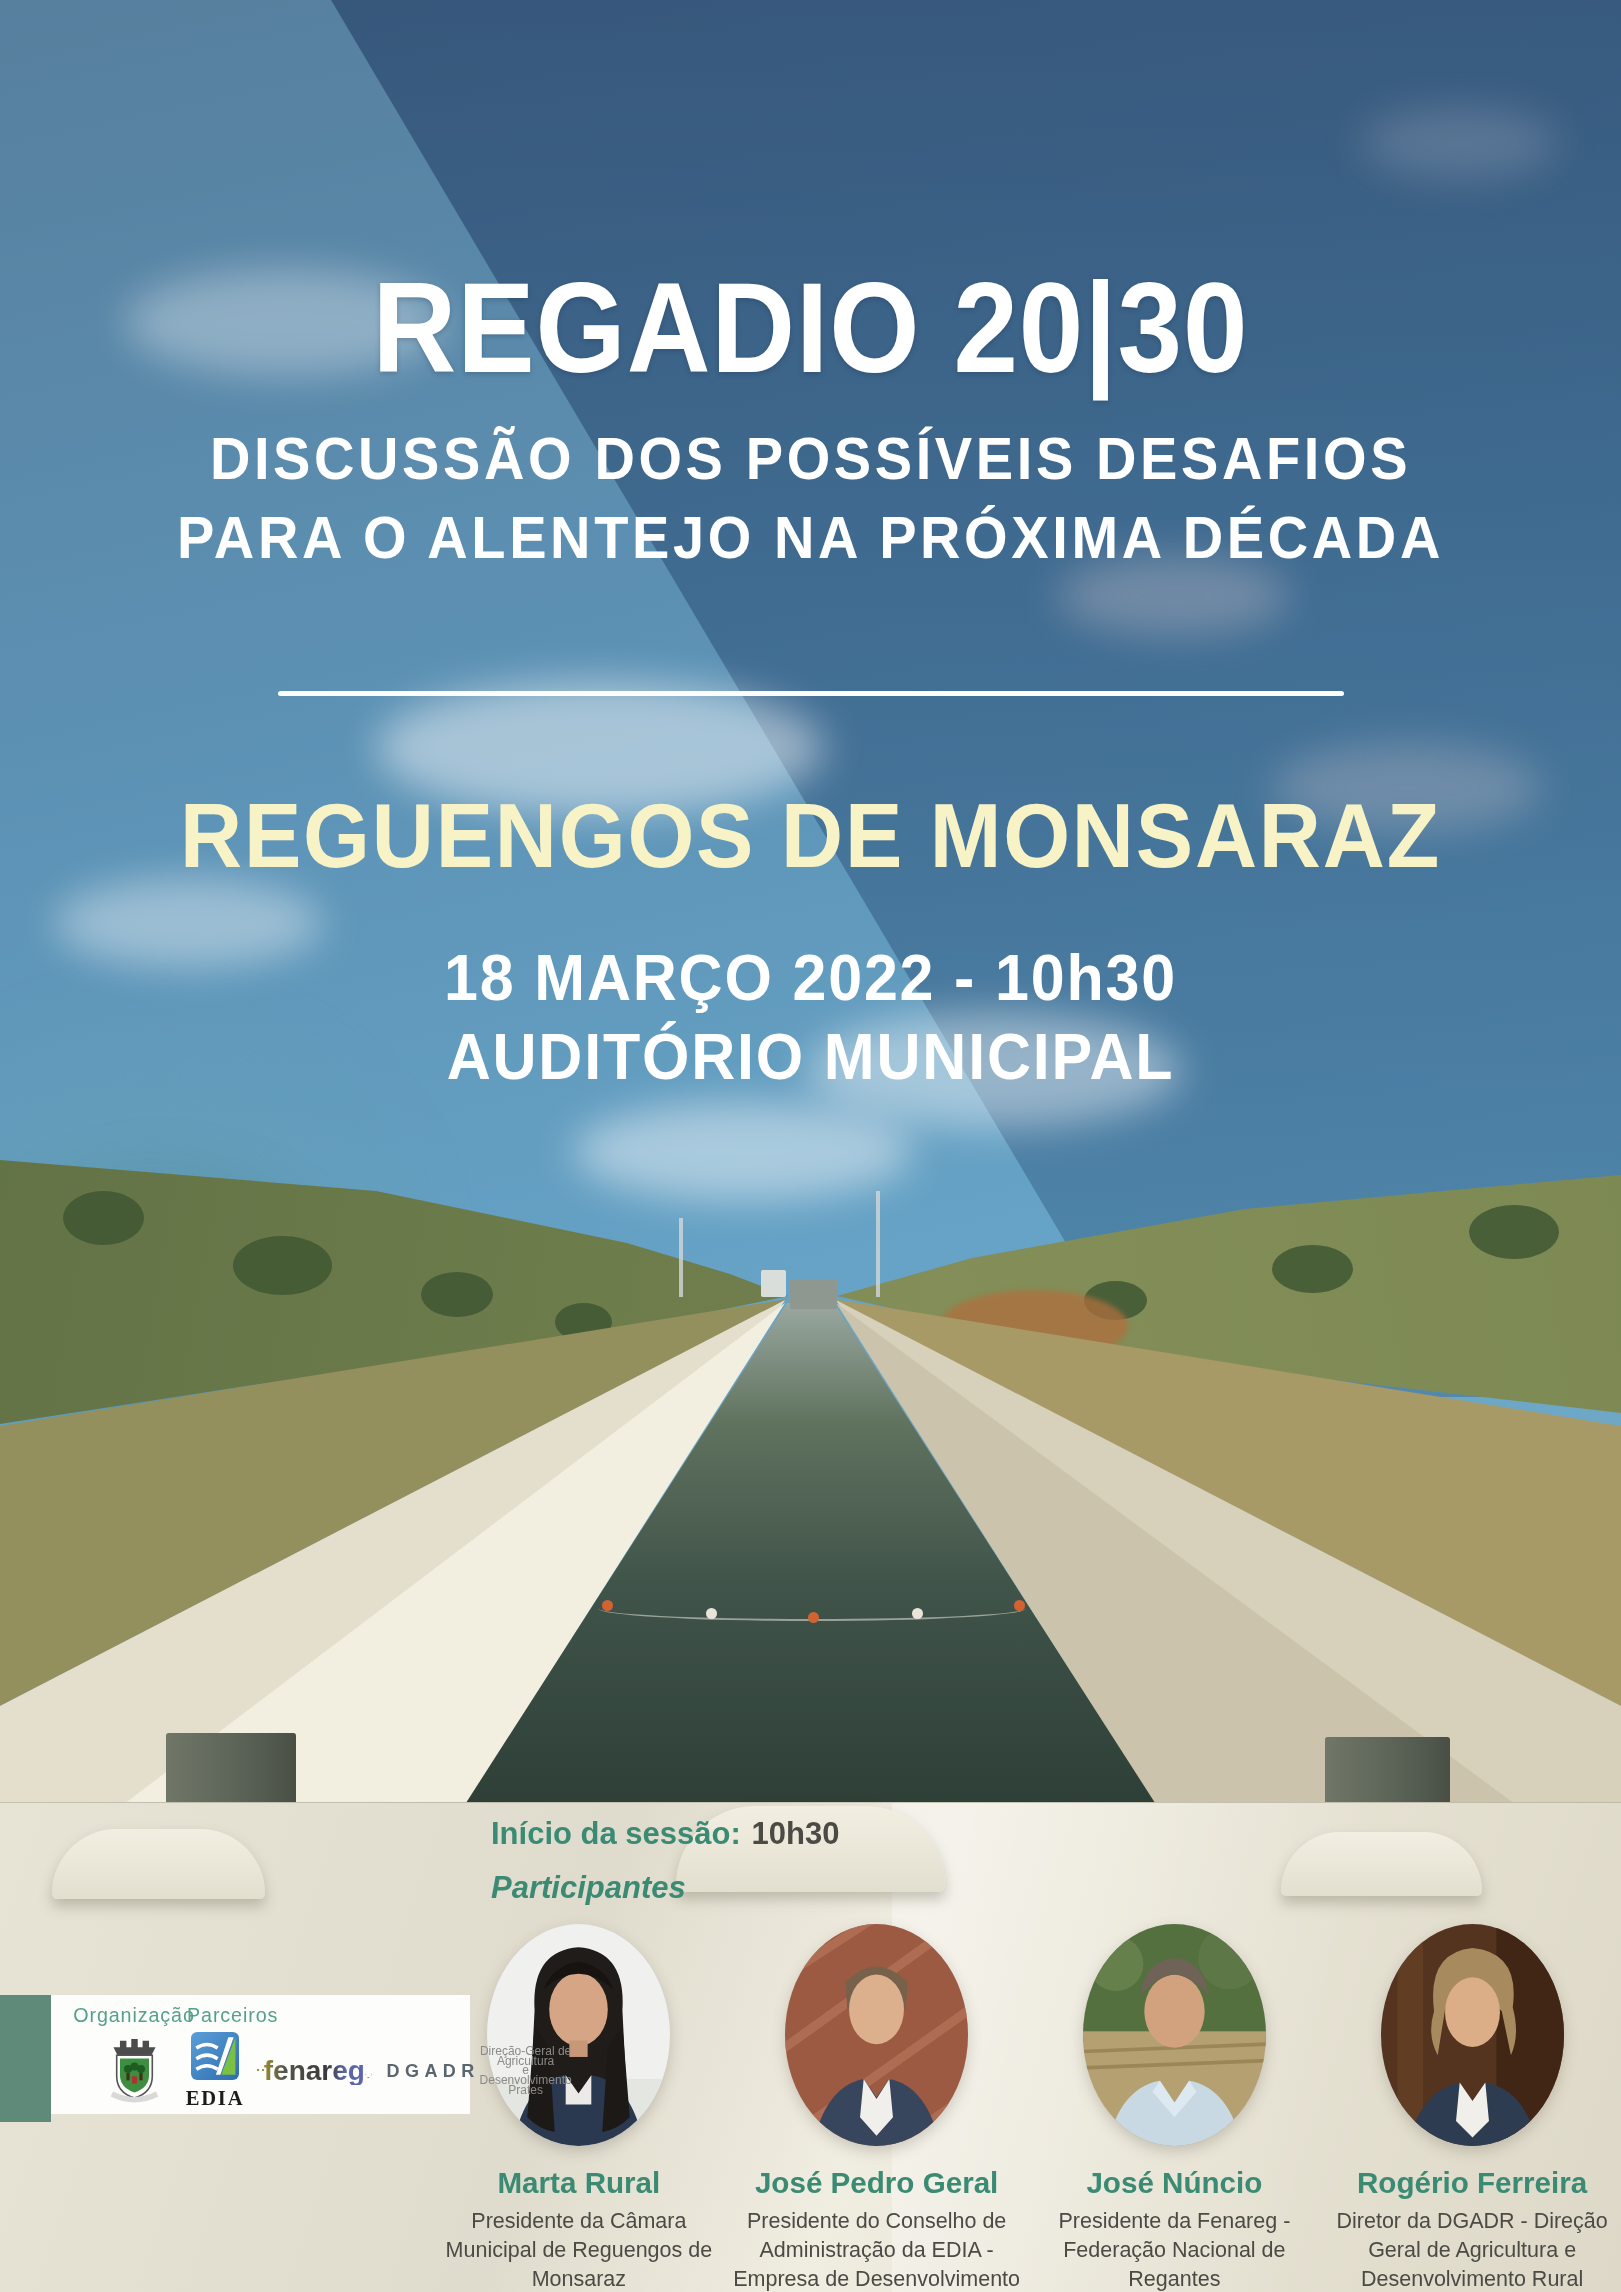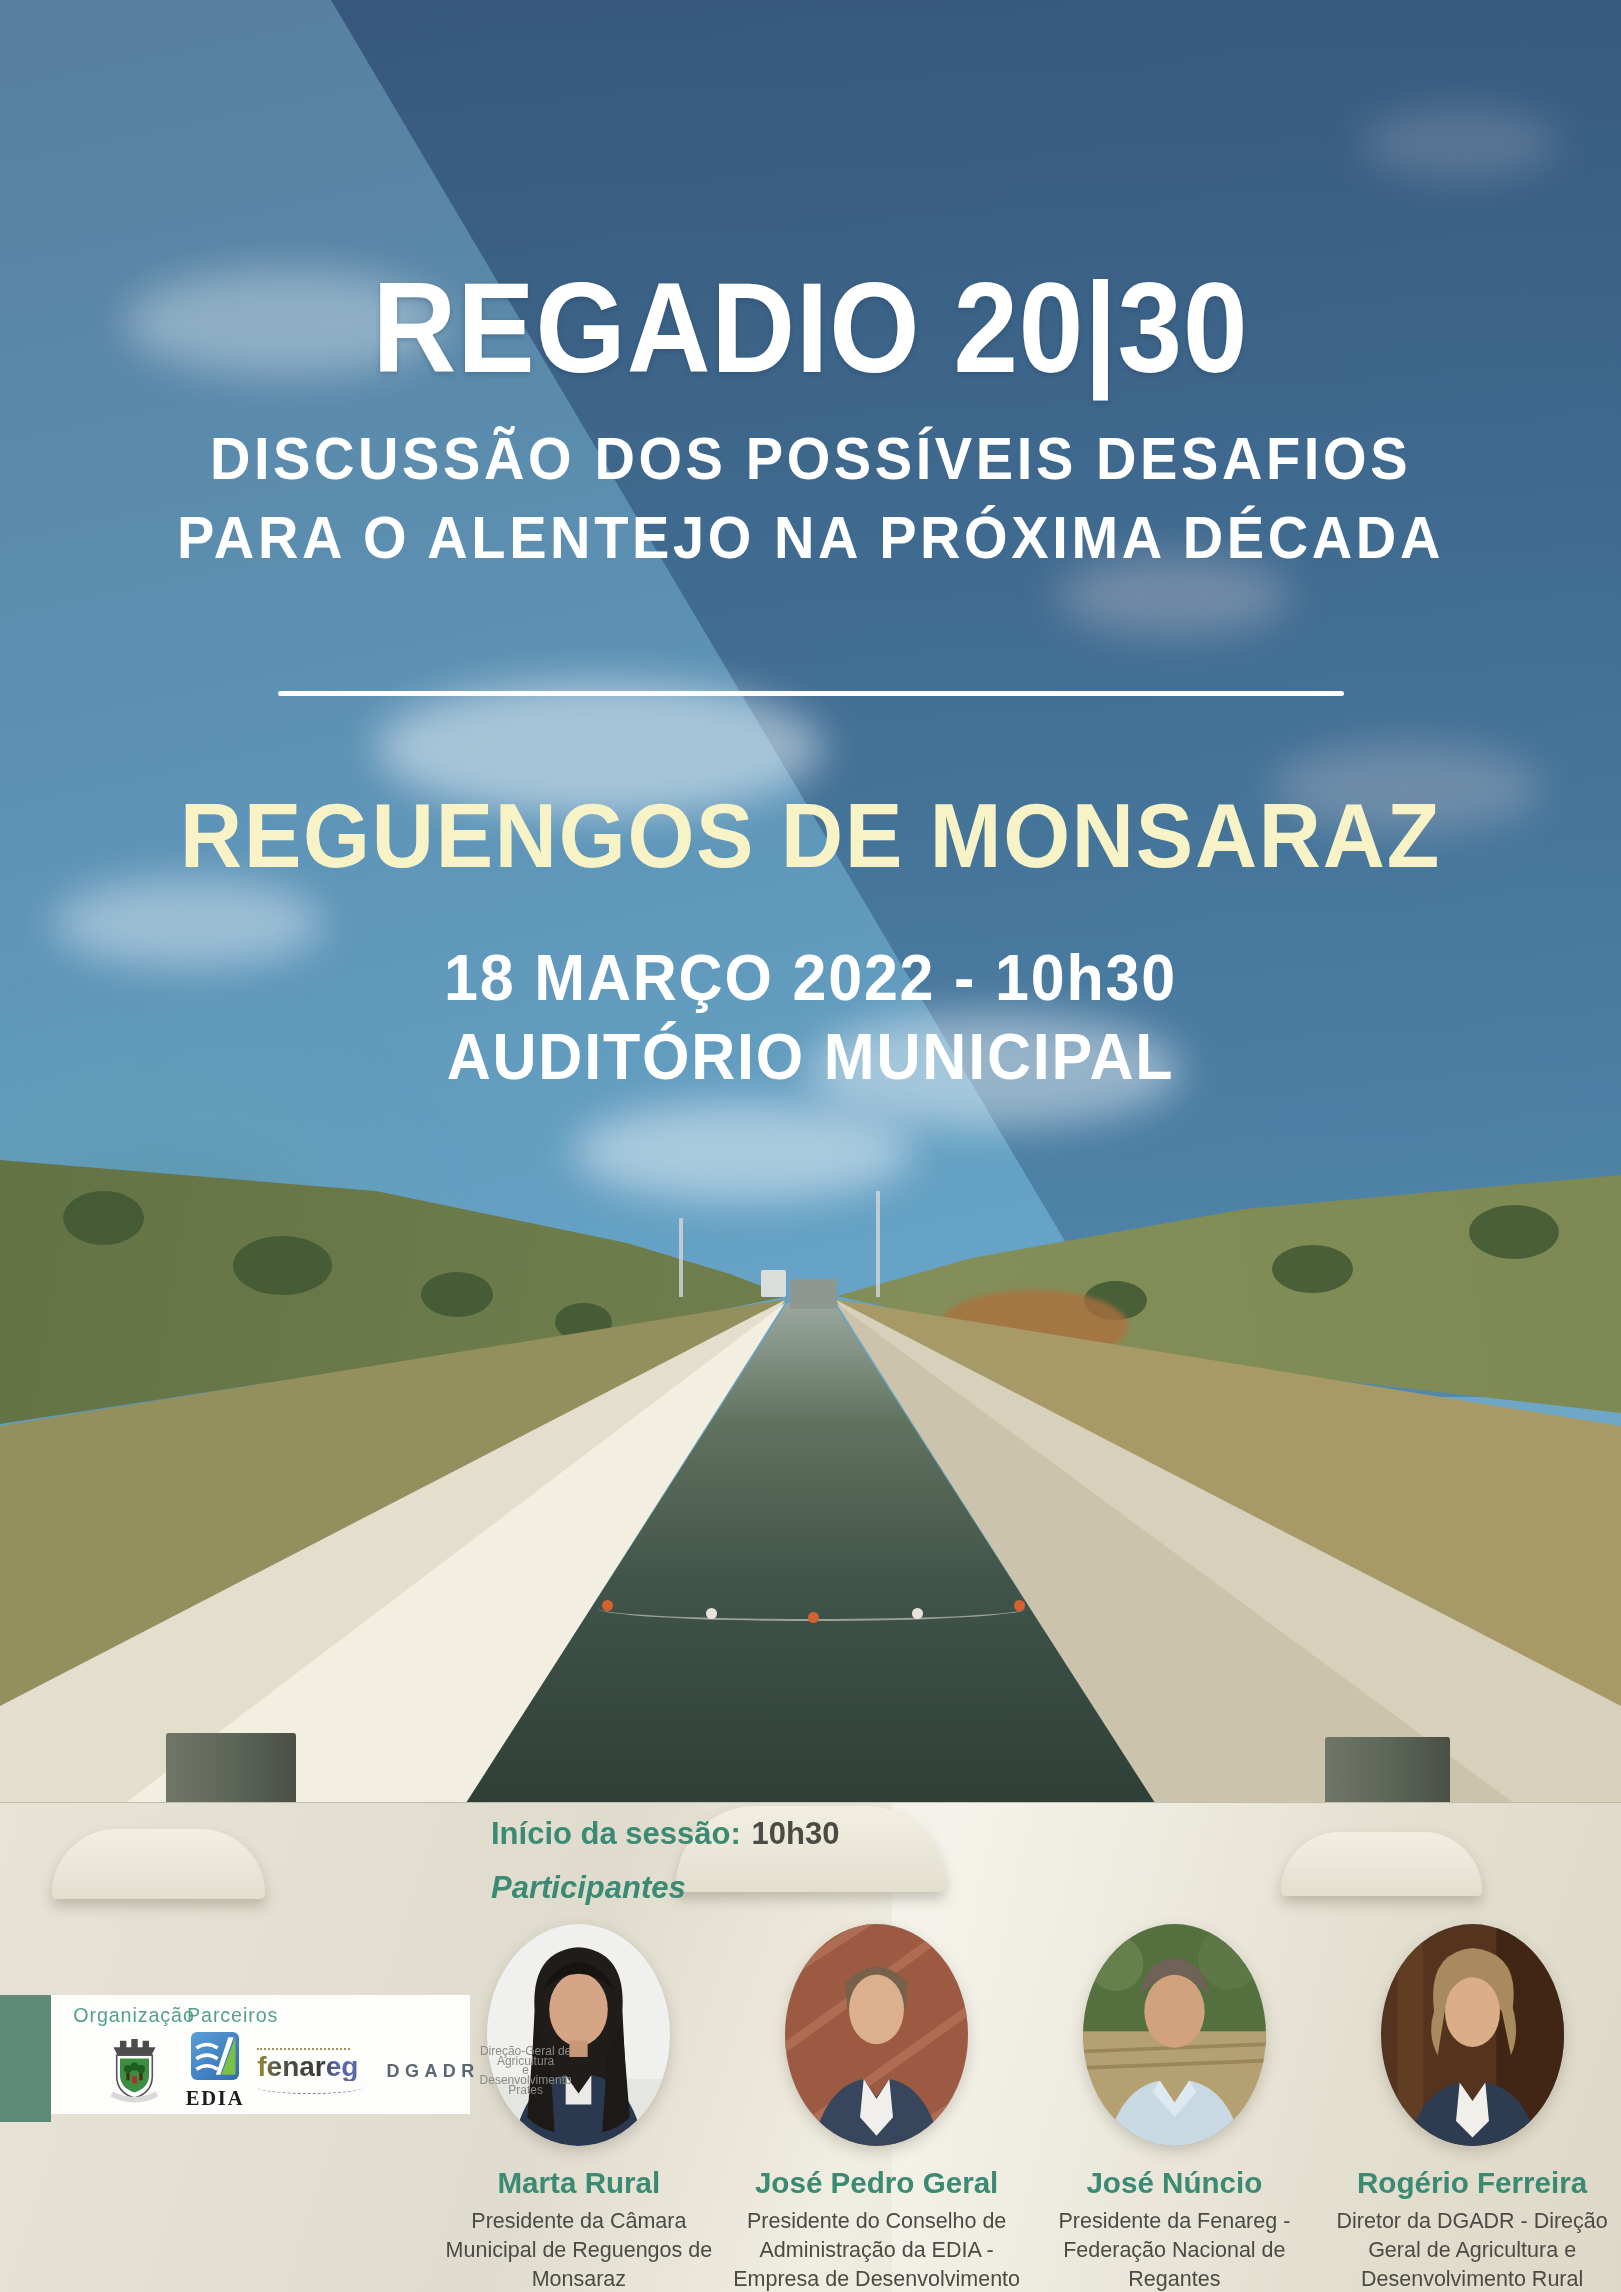--- a/index.html
+++ b/index.html
@@ -73,21 +73,21 @@
   
   .green-block{position:absolute;left:0;top:1995px;width:51px;height:127px;background:var(--logo-green-block,#5f8a7a);}
   .logo-card{position:absolute;left:51px;top:1995px;width:419px;height:119px;background:#fdfdfc;display:flex;padding:9px 30px;box-sizing:border-box;}
   .logo-col{display:flex;flex-direction:column;}
   .logo-label{font-size:19.7px;color:#54a08b;letter-spacing:0.9px;margin-bottom:3.6px;}
   .org-col{width:106px;align-items:center;}
   .partners-col{flex:1;}
   .partners-logos{display:flex;align-items:center;gap:14.3px;margin-top:1.8px;}
   .edia-wrap{display:flex;flex-direction:column;align-items:center;width:56px;}
   .edia-text{font-family:"Liberation Serif",serif;font-weight:bold;font-size:20.6px;letter-spacing:1.8px;color:#1c1c1c;margin-top:7px;}
-  .fenareg-wrap{display:flex;flex-direction:column;align-items:flex-start;width:115px;}
+  .fenareg-wrap{display:flex;flex-direction:row;align-items:center;width:115px;}
   .fenareg-dots{width:93px;border-top:2.7px dotted #9a9356;margin-bottom:2.7px;}
   .fenareg-text{font-size:28px;font-weight:bold;letter-spacing:0px;
     background:linear-gradient(90deg,#9a8c2e 0%,#55544c 20%,#3a3a38 62%,#5a66a8 80%,#5a66a8 100%);
     -webkit-background-clip:text;background-clip:text;color:transparent;line-height:1;}
   .fenareg-swoosh{width:106px;height:12.5px;border-bottom:1.8px dashed #7c82aa;border-radius:0 0 60% 60%;}
   .dgadr-wrap{display:flex;flex-direction:row;align-items:center;width:106px;}
   .dgadr-arc-top{width:82px;height:10.7px;border-top:3.6px solid #2f8f3f;border-radius:50% 50% 0 0;}
   .dgadr-text{font-size:18px;letter-spacing:5.4px;color:#5b6770;font-weight:bold;margin:0.9px 0;}
   .dgadr-arc-bottom{width:82px;height:10.7px;border-bottom:3.6px solid #3a52b0;border-radius:0 0 50% 50%;margin-bottom:3.6px;}
   .dgadr-sub{font-size:12px;line-height:9.9px;color:#8a8a86;text-align:center;}

